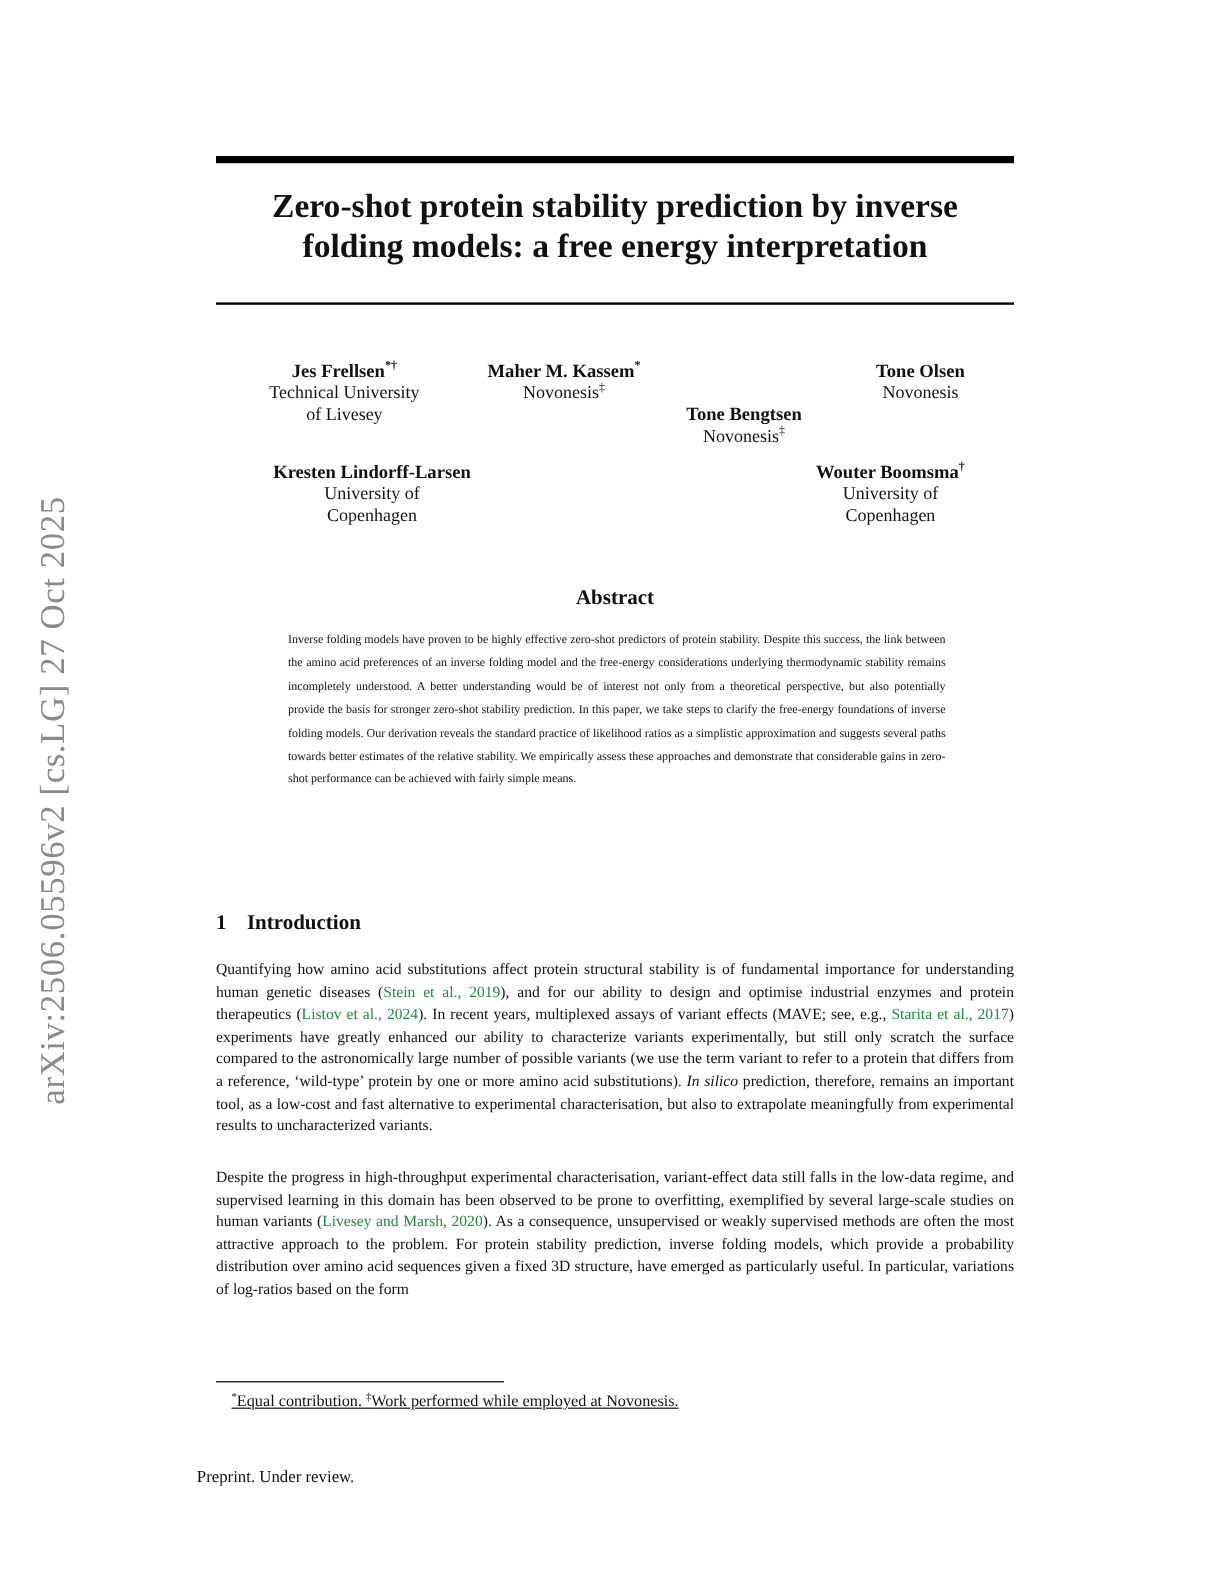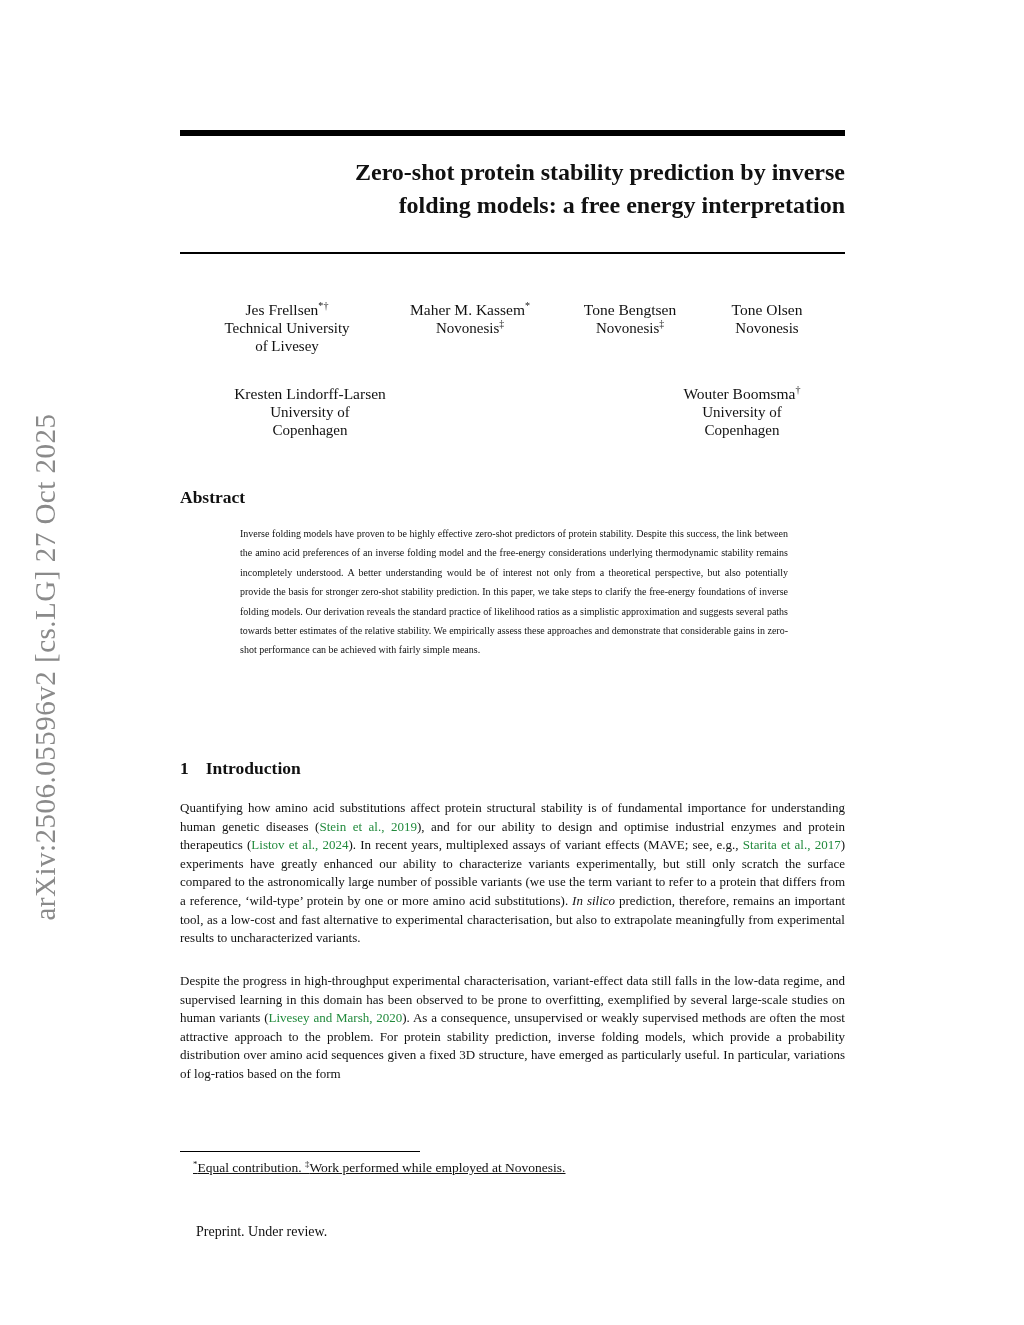--- a/index.html
+++ b/index.html
@@ -10,39 +10,39 @@
   .arxiv-stamp {
     position:absolute; left:45px; top:667px;
     transform:translate(-50%,-50%) rotate(-90deg);
     white-space:nowrap; font-size:29px; color:var(--stamp,#8a8a8a);
     letter-spacing:0.5px;
   }
   .rule-top { position:absolute; left:180px; top:130px; width:665px; height:6px; background:#000; }
   .rule-mid { position:absolute; left:180px; top:252px; width:665px; height:2px; background:#000; }
   .title {
     position:absolute; left:180px; top:156px; width:665px;
-    text-align:right; font-weight:bold; font-size:24px; line-height:33px;
+    text-align:center; font-weight:bold; font-size:28px; line-height:33px;
   }
   .authors-row { position:absolute; left:180px; width:665px; }
   .row1 { top:300px; height:82px; }
   .row2 { top:384px; height:82px; }
   .author-col { position:absolute; text-align:center; top:0; }
   .r1c1 { left:17px;  width:180px; }
   .r1c2 { left:200px; width:180px; }
-  .r1c3 { left:370px; width:160px; }
+  .r1c3 { left:360px; width:160px;margin-top:36px; }
   .r1c4 { left:517px; width:140px; }
   .r2c1 { left:30px;  width:200px; }
   .r2c2 { left:256px; width:200px; }
   .r2c3 { left:472px; width:180px; }
-  .author-name { font-weight:normal; font-size:15.5px; line-height:20px; }
+  .author-name { font-weight:bold; font-size:15.5px; line-height:20px; }
   .author-affil { font-size:15px; line-height:17.5px; }
   sup { font-size:0.65em; line-height:0; }
   .abstract-heading {
     position:absolute; left:180px; top:487px; width:665px;
-    text-align:left; font-size:17.5px; font-weight:bold;
+    text-align:center; font-size:17.5px; font-weight:bold;
   }
   .abstract-body {
     position:absolute; left:240px; top:524px; width:548px;
     font-size:10px; line-height:19.4px; text-align:justify;
   }
   .section-heading { position:absolute; left:180px; top:758px; font-size:17.5px; font-weight:bold; }
   .section-num { display:inline-block; margin-right:17px; }
   .body-para {
     position:absolute; left:180px; width:665px;
     font-size:13px; line-height:18.6px; text-align:justify;
@@ -58,21 +58,21 @@
   }
   .eq-lhs { margin-right:7px; }
   .frac { display:inline-block; text-align:center; vertical-align:middle; font-size:15px; }
   .frac .num { display:block; padding:0 4px 2px; }
   .frac .den { display:block; border-top:1.4px solid #000; padding:2px 4px 0; }
   .eq-number { position:absolute; right:2px; top:50%; transform:translateY(-50%); font-size:15px; }
   .fn-rule { position:absolute; left:180px; top:1151px; width:240px; height:1.4px; background:#000; }
   .footnotes { position:absolute; left:180px; top:1158px; width:665px; font-size:13.5px; line-height:20px;text-decoration:underline; }
   .fn-line { text-indent:13px; }
   .mono { font-family:"DejaVu Sans Mono", monospace; font-size:12.6px; }
-  .footer { position:absolute; left:196px; top:1224px; font-size:14px; }
+  .footer { position:absolute; left:164px; top:1224px; font-size:14px; }
 </style>
 </head>
 <body>
 
 <div class="page">
 
   <div class="arxiv-stamp">arXiv:2506.05596v2 [cs.LG] 27 Oct 2025</div>
 
   <div class="rule-top"></div>
 

